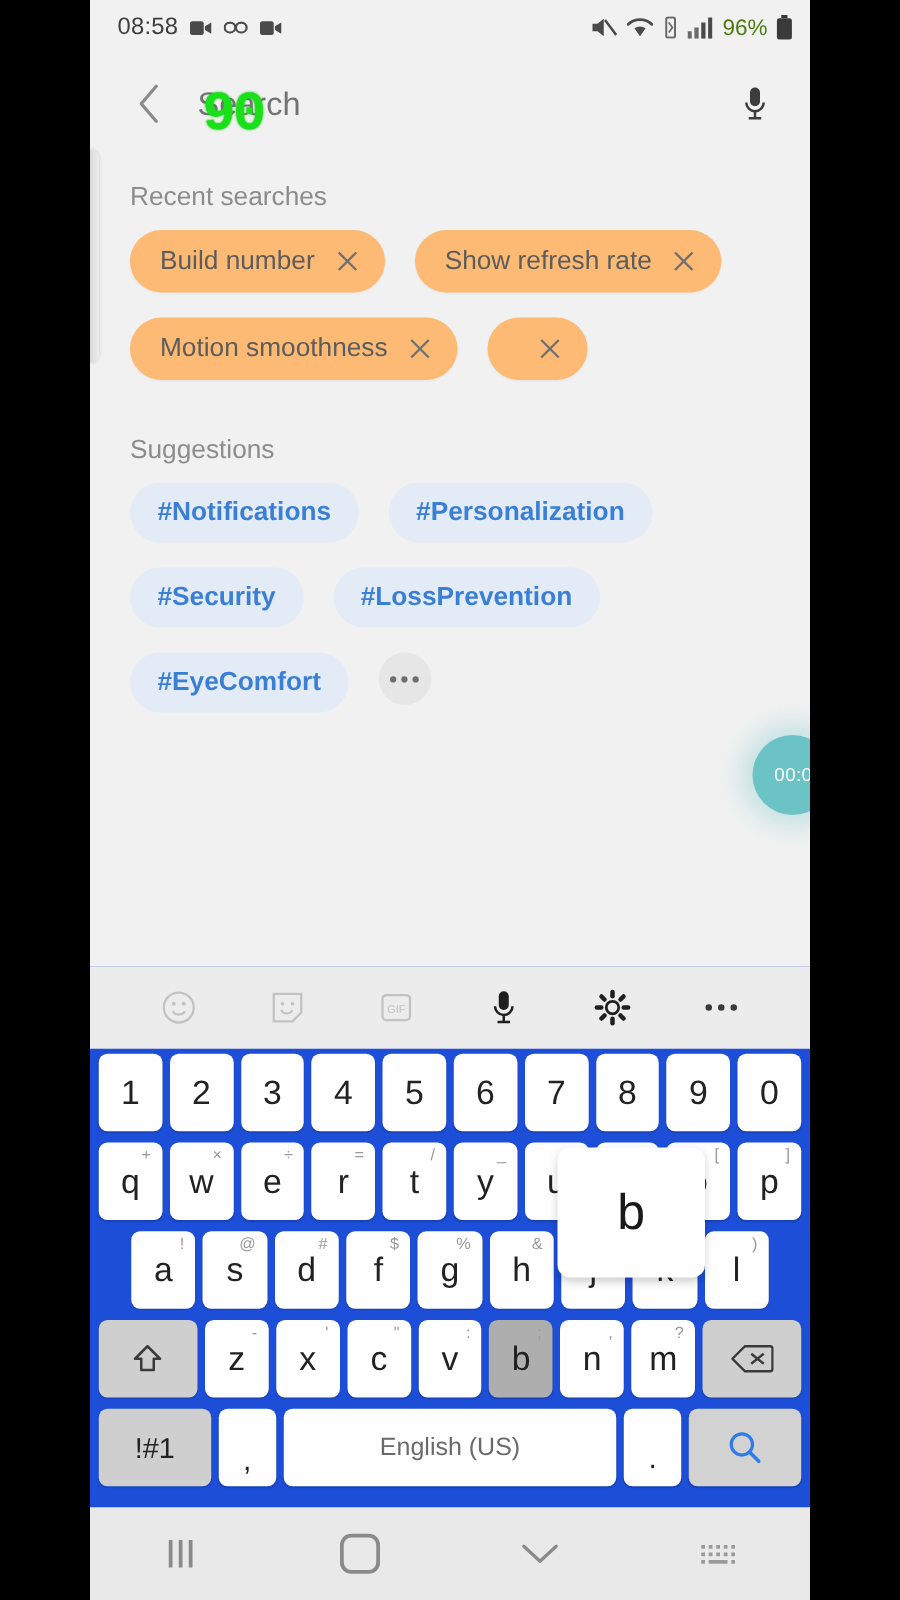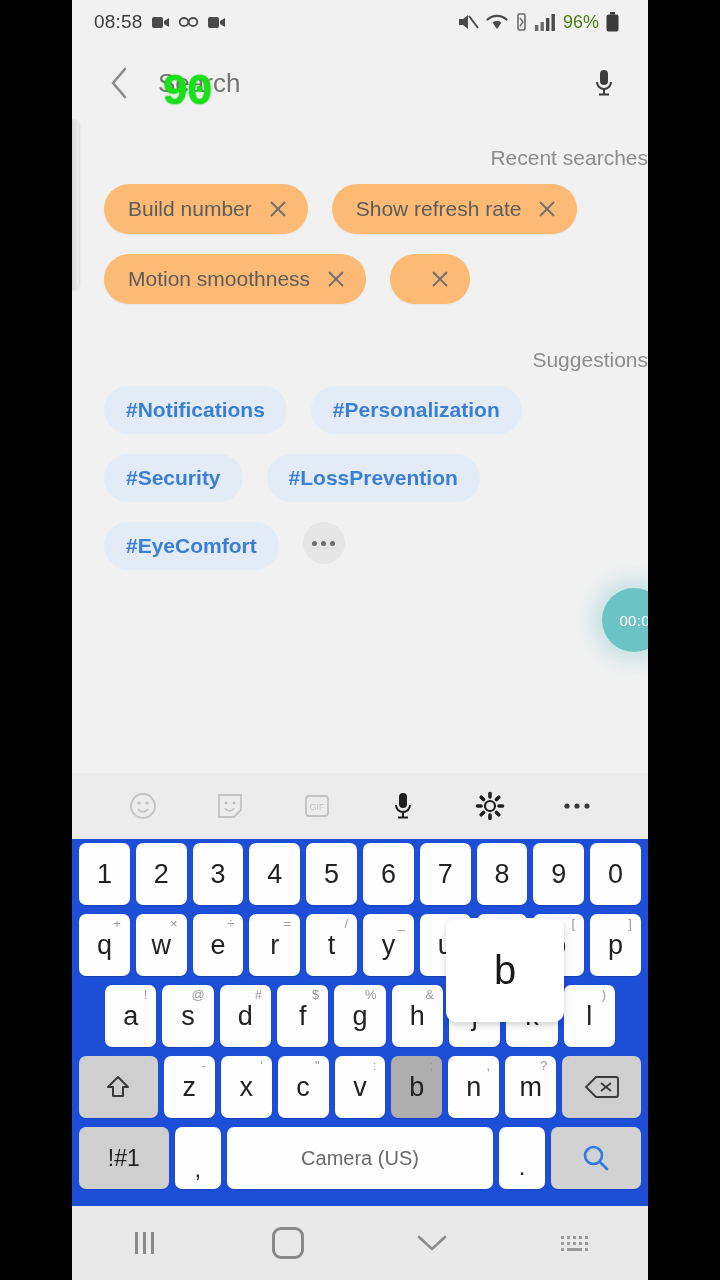--- a/index.html
+++ b/index.html
@@ -21,21 +21,21 @@
     height: 1280px;
     background: #f1f1f1;
     overflow: hidden;
   }
 
   
   .statusbar {
     height: 44px;
     display: flex;
     align-items: center;
-    padding: 0 29px 0 22px;
+    padding: 0 14px 0 22px;
     box-sizing: border-box;
     color: #3a3a3a;
   }
   .status-left {
     display: flex;
     align-items: center;
     gap: 9px;
   }
   .status-clock {
     font-size: 19px;
@@ -118,21 +118,20 @@
   }
 
   
   .content {
     padding: 0 0 0 0;
   }
   .section-title {
     font-size: 21px;
     color: #8c8c8c;
     padding: 24px 0 14px 32px;
-    text-align: right;
   }
   .chip-row {
     display: flex;
     flex-wrap: wrap;
     padding: 0 20px;
     gap: 0;
   }
   .chip {
     display: inline-flex;
     align-items: center;
@@ -666,21 +665,21 @@
               <path d="M11 2 H31 A2 2 0 0 1 33 4 V20 A2 2 0 0 1 31 22 H11 L1 12 Z" fill="none" stroke="#3a3a3a" stroke-width="1.9"></path>
               <line x1="16" y1="8" x2="26" y2="16" stroke="#3a3a3a" stroke-width="1.9"></line>
               <line x1="26" y1="8" x2="16" y2="16" stroke="#3a3a3a" stroke-width="1.9"></line>
             </svg>
         </div>
       </div>
 
       <div class="kb-row">
         <div class="key fn sym">!#1</div>
         <div class="key comma">,</div>
-        <div class="key space">Camera (US)</div>
+        <div class="key space">English (US)</div>
         <div class="key period">.</div>
         <div class="key enter">
           <svg width="30" height="30" viewBox="0 0 30 30">
               <circle cx="12.5" cy="12.5" r="8.5" fill="none" stroke="#2f7bea" stroke-width="2.6"></circle>
               <line x1="19" y1="19" x2="26" y2="26" stroke="#2f7bea" stroke-width="2.8" stroke-linecap="round"></line>
             </svg>
         </div>
       </div>
     </div>
   </div>

